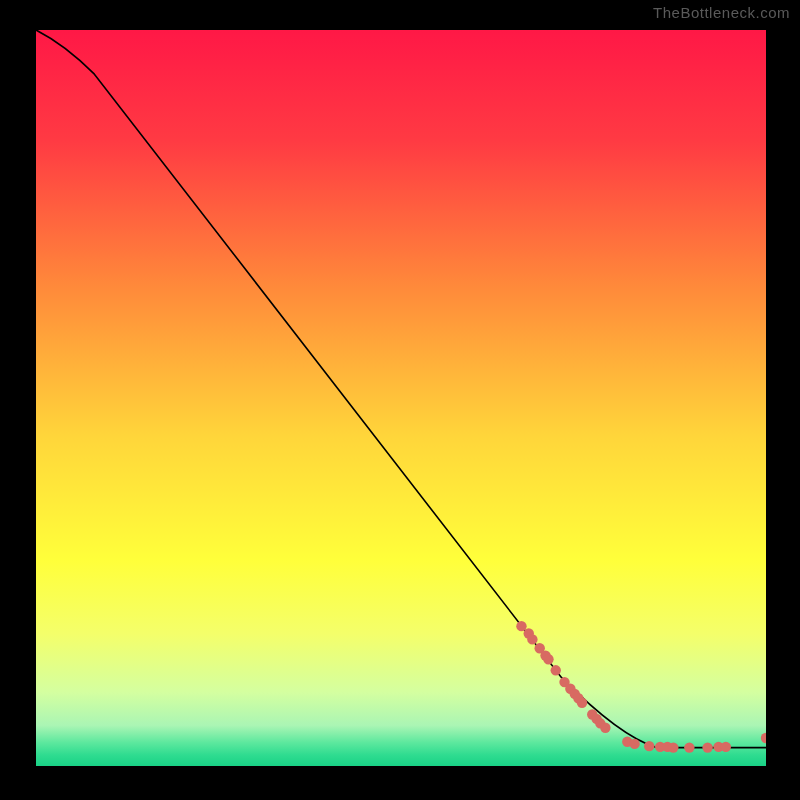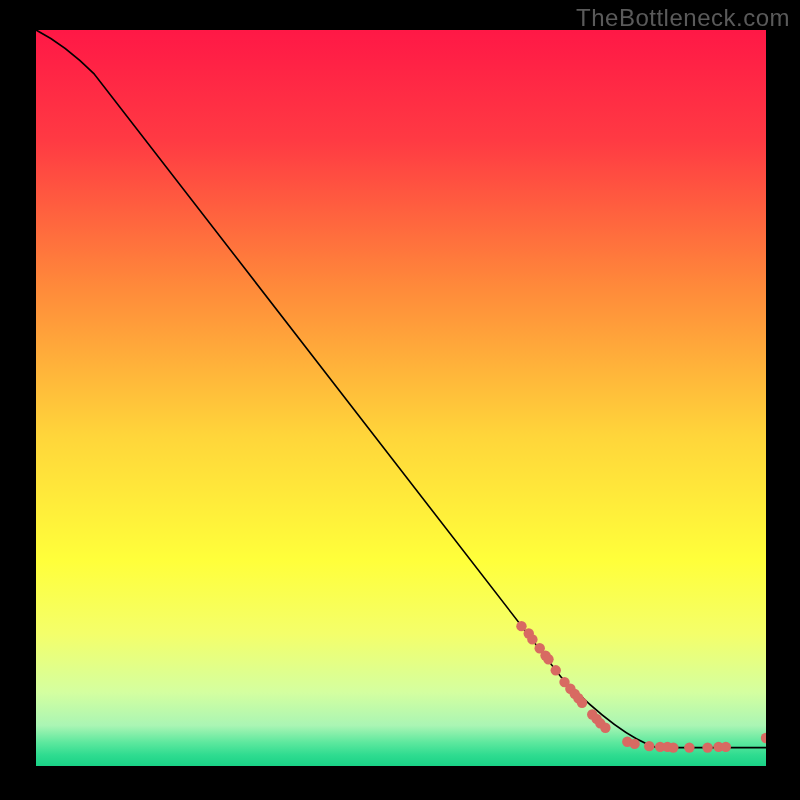--- a/index.html
+++ b/index.html
@@ -14,21 +14,21 @@
   .container {
     width: 800px;
     height: 800px;
     position: relative;
   }
   .watermark {
     position: absolute;
     top: 4px;
     right: 10px;
     color: #5a5a5a;
-    font-size: 24px;
+    font-size: 15px;
     letter-spacing: 0.5px;
     z-index: 10;
   }
   .plot-area {
     position: absolute;
     left: 36px;
     top: 30px;
     width: 730px;
     height: 736px;
   }

